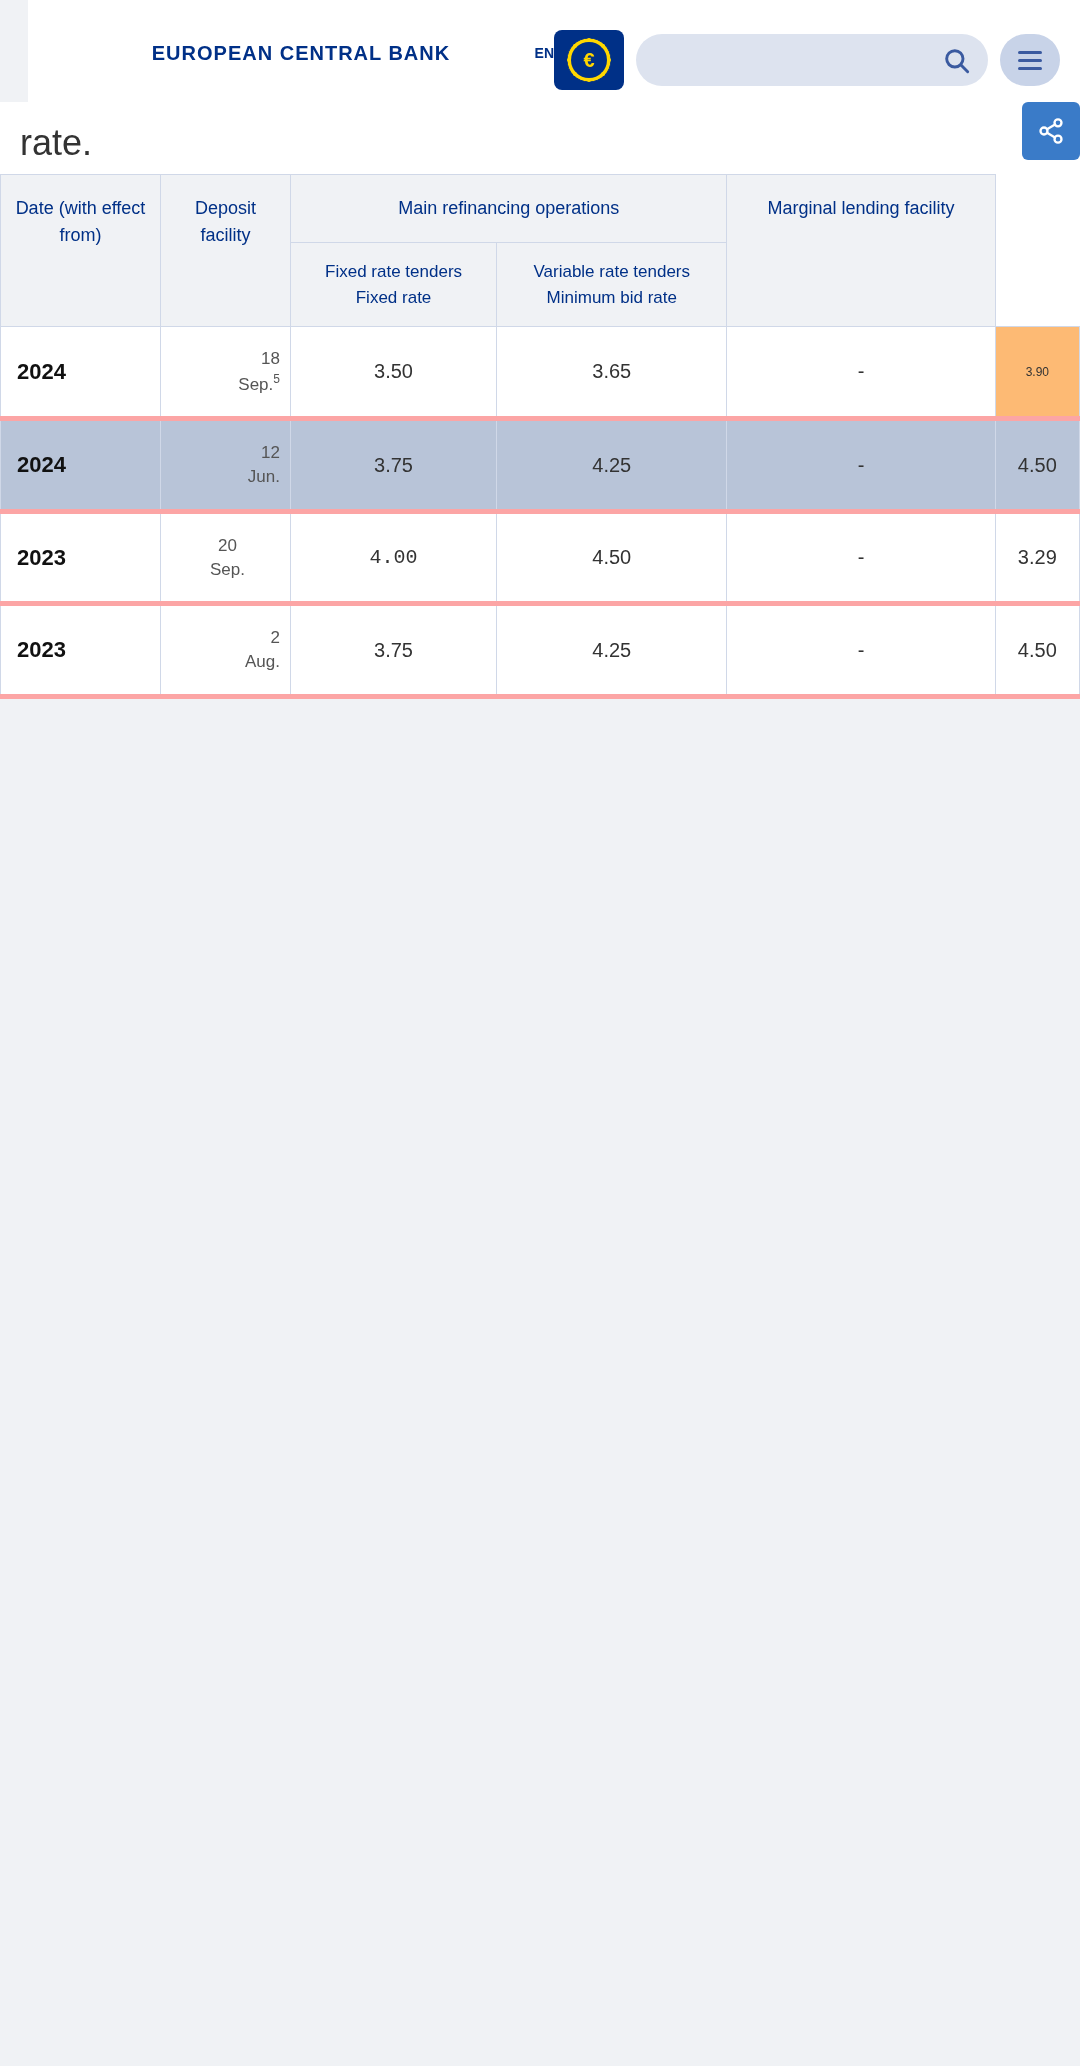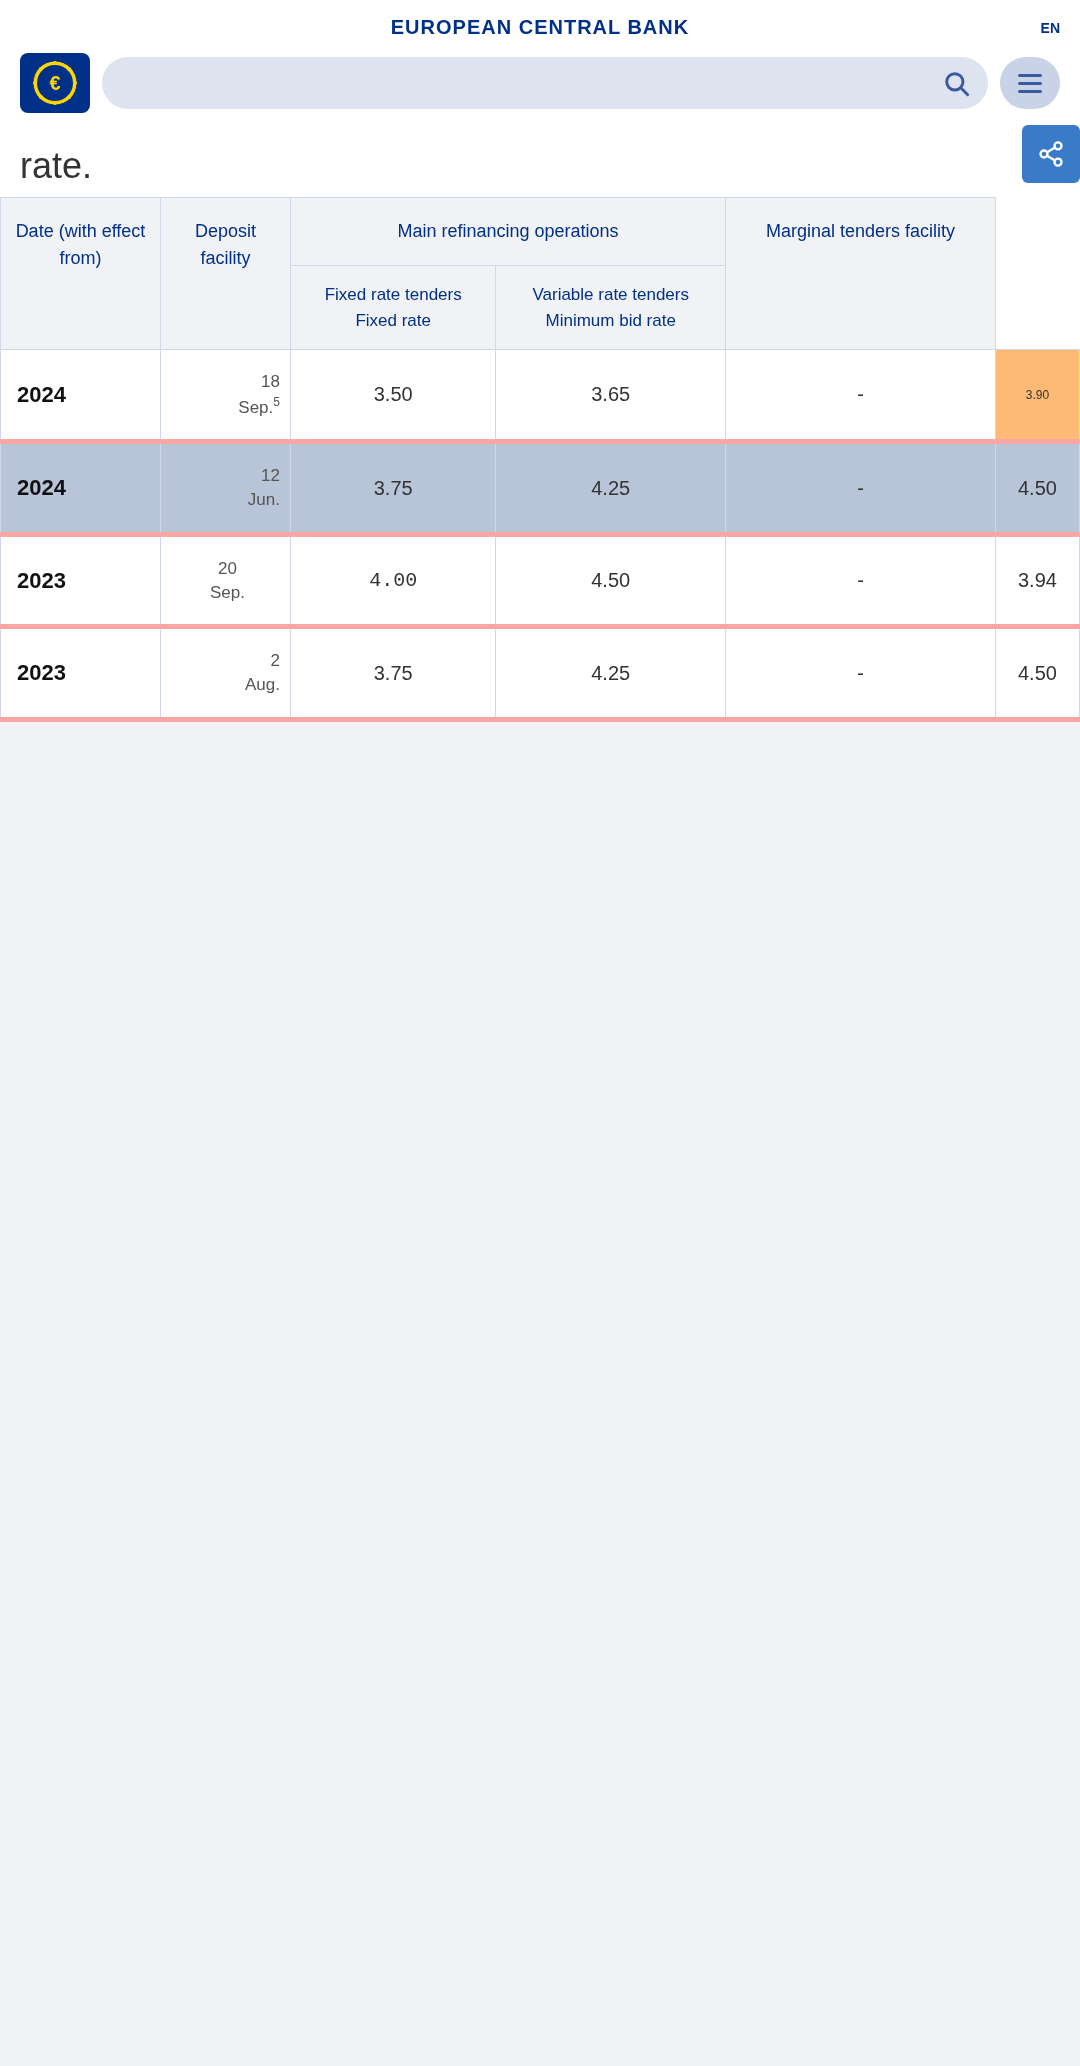--- a/index.html
+++ b/index.html
@@ -15,23 +15,24 @@
       width: 100%;
       max-width: 1080px;
       margin: 0 auto;
     }
 
     
     .header {
       background: white;
       padding: 16px 20px 12px;
       display: flex;
-      flex-direction: column;
+      flex-direction: row;
       align-items: center;
       position: relative;
+      margin-left: 28px;
     }
 
     .header-title-row {
       display: flex;
       align-items: center;
       justify-content: center;
       width: 100%;
       position: relative;
     }
 
@@ -313,21 +314,21 @@
         <th class="th-date" rowspan="2">
           <span>Date (with effect from)</span>
         </th>
         <th class="th-deposit" rowspan="2">
           <span>Deposit facility</span>
         </th>
         <th class="th-main" colspan="2">
           <span>Main refinancing operations</span>
         </th>
         <th class="th-marginal" rowspan="2">
-          <span>Marginal tenders facility</span>
+          <span>Marginal lending facility</span>
         </th>
       </tr>
 
       <tr class="thead-sub">
         <th>
           <span>Fixed rate tenders</span><br>
           <span>Fixed rate</span>
         </th>
         <th>
           <span>Variable rate tenders</span><br>
@@ -358,21 +359,21 @@
     <td style="background:#b8c4d8; font-size:20px;">4.50</td>
   </tr>
         <tr>
     <td class="td-year" style="background:white; font-weight:700; font-size:22px; color:#111;">2023</td>
     <td class="td-date" style="background:white; font-size:17px; color:#555; text-align:center;">
       20<br>Sep.
     </td>
     <td style="background:white; font-size:20px;font-family:Liberation Mono, monospace;">4.00</td>
     <td style="background:white; font-size:20px;">4.50</td>
     <td style="background:white; font-size:20px;">-</td>
-    <td style="background:white; font-size:20px;">3.94</td>
+    <td style="background:white; font-size:20px;">3.29</td>
   </tr>
         <tr>
     <td class="td-year" style="background:white; font-weight:700; font-size:22px; color:#111;">2023</td>
     <td class="td-date" style="background:white; font-size:17px; color:#555; text-align:right;">
       2<br>Aug.
     </td>
     <td style="background:white; font-size:20px;">3.75</td>
     <td style="background:white; font-size:20px;">4.25</td>
     <td style="background:white; font-size:20px;">-</td>
     <td style="background:white; font-size:20px;">4.50</td>

